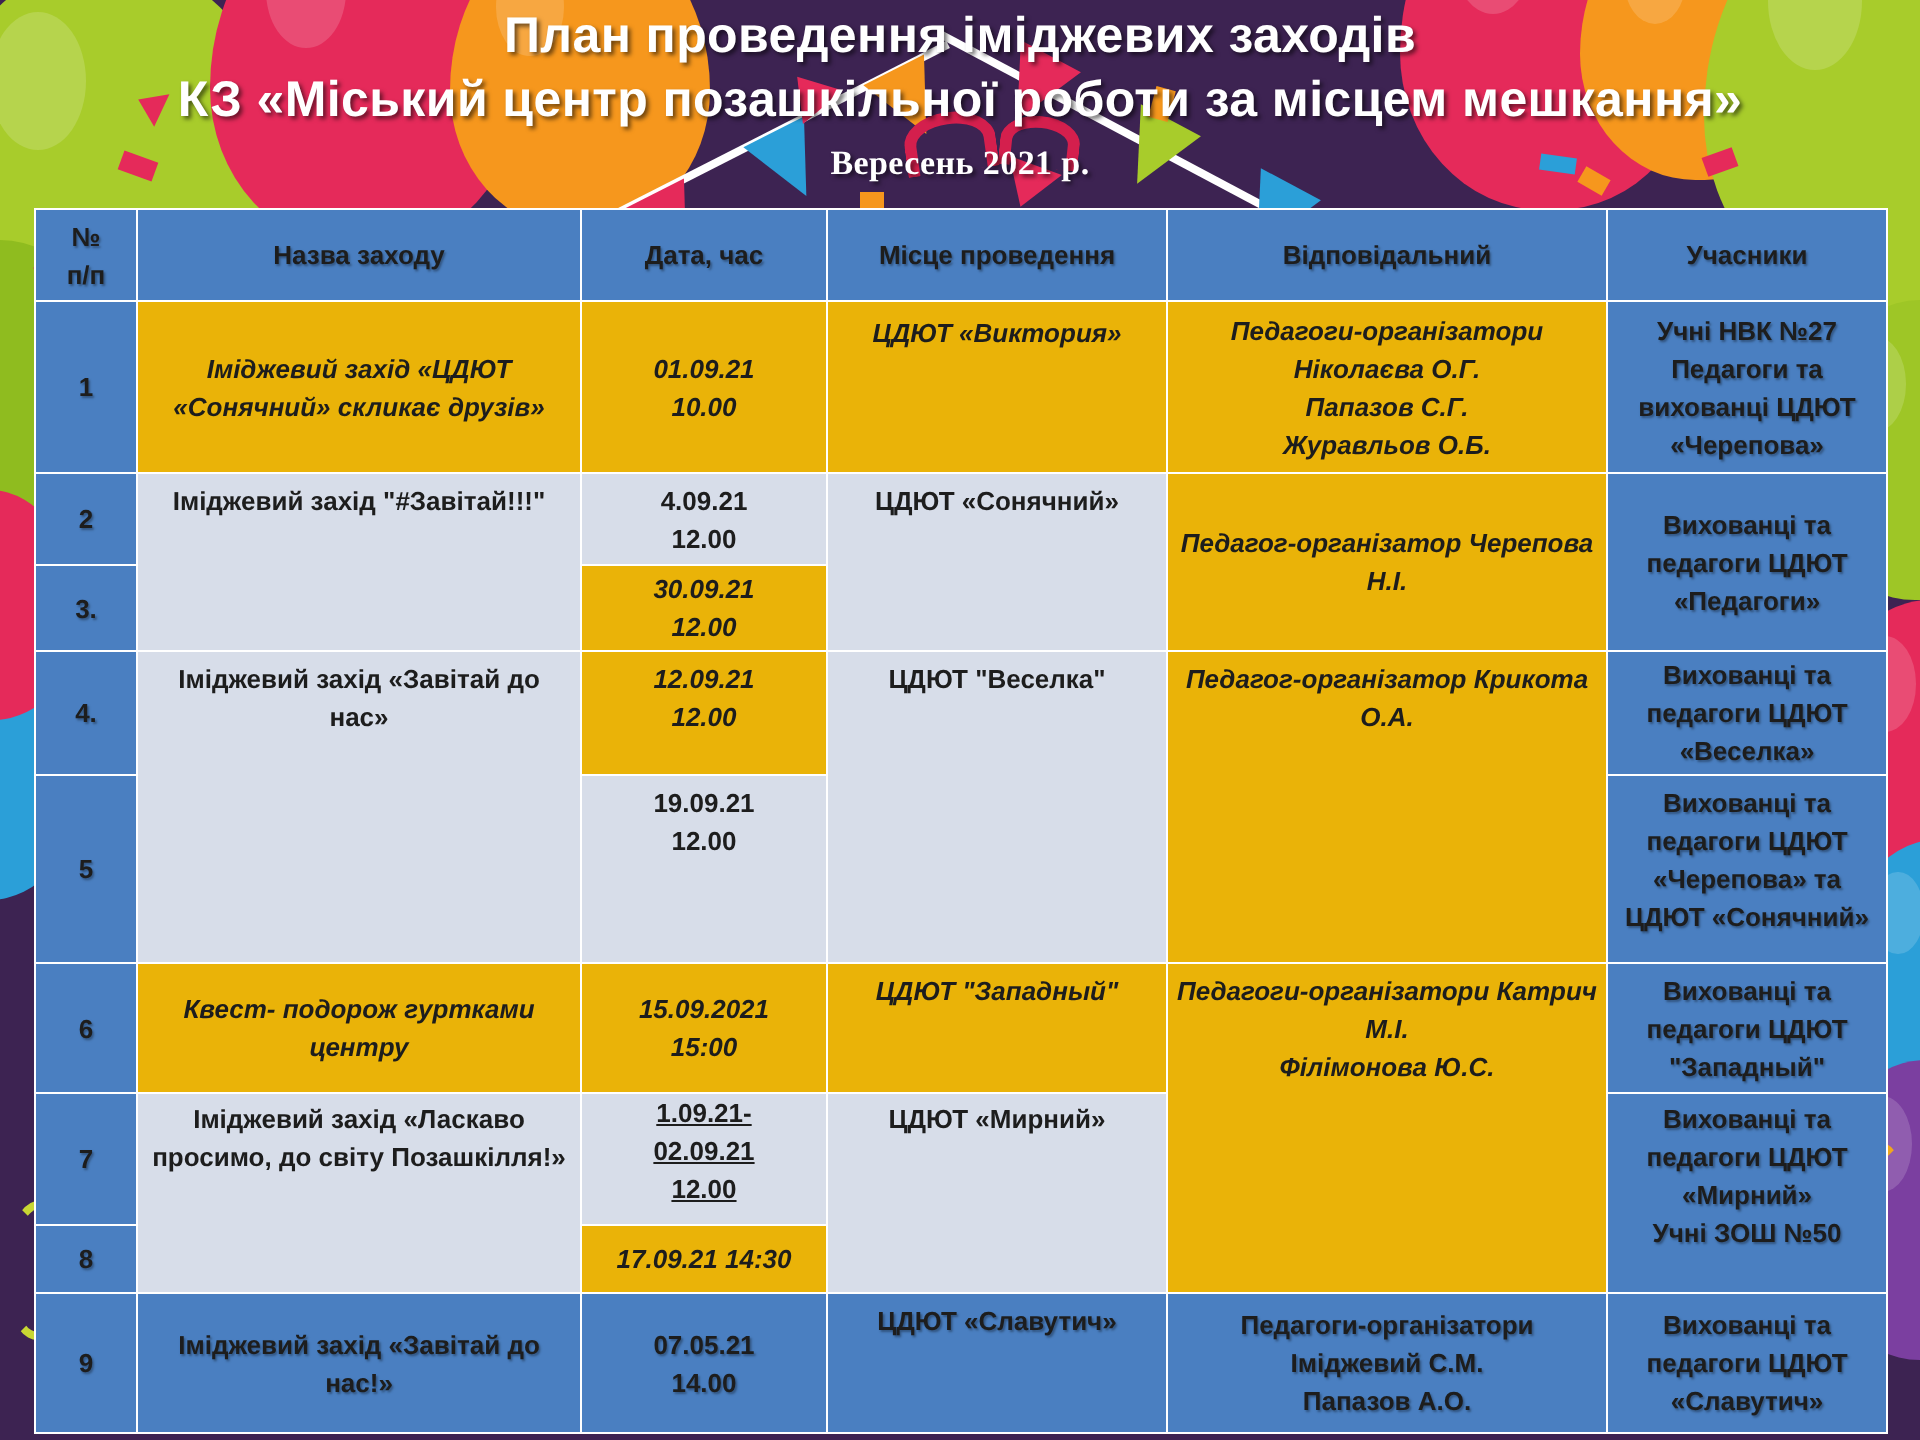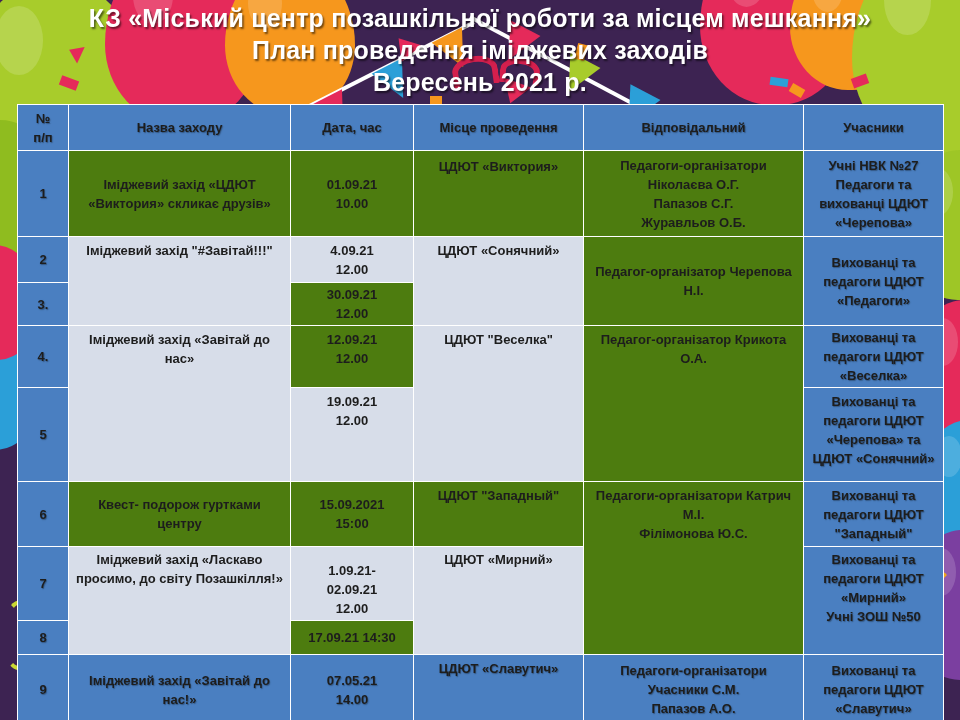--- a/index.html
+++ b/index.html
@@ -59,21 +59,21 @@
   }
   .title-line {
     color: #ffffff;
     font-weight: bold;
     font-size: 25px;
     line-height: 32px;
     letter-spacing: 0.2px;
     text-shadow: 1.5px 1.5px 2px rgba(0,0,0,0.55);
   }
   .title-line.l2 { font-size: 25px; }
-  .title-line.l3 { font-size: 25px; }
+  .title-line.l3 { font-size: 17px; font-family: Liberation Serif, serif; }
 
   
   .table-wrap {
     position: absolute;
     left: 17px; top: 104px;
     width: 926px; height: 604px;
     z-index: 5;
   }
   table.plan {
     width: 926px;
@@ -102,21 +102,21 @@
     background: #4a7fc1;
     color: #ffffff;
     font-size: 13.5px;
     text-shadow: 0.8px 0.8px 1.2px rgba(0,0,0,0.35);
   }
   td.blue {
     background: #4a7fc1;
     color: #ffffff;
     text-shadow: 0.8px 0.8px 1.2px rgba(0,0,0,0.35);
   }
-  td.lite { background: #4d7c0f; }
+  td.lite { background: #eab308; font-style: italic; }
   td.dark { background: #d7dde9; }
 
   .cellline { display: block; }
 
   
   col.c0 { width: 51px; }
   col.c1 { width: 222px; }
   col.c2 { width: 123px; }
   col.c3 { width: 170px; }
   col.c4 { width: 220px; }
@@ -185,22 +185,22 @@
     <div class="streamer" style="left:194px;top:214px;width:24px;height:28px;border-color:transparent transparent #f0a71c transparent;"></div>
     <div class="streamer" style="left:6px;top:600px;width:30px;height:40px;border-color:#c8d733 transparent transparent transparent;"></div>
     <div class="streamer" style="left:6px;top:636px;width:26px;height:34px;border-color:transparent transparent #c8d733 transparent;"></div>
     <div class="streamer" style="left:922px;top:570px;width:30px;height:40px;border-color:#f0a71c transparent transparent transparent;"></div>
 
     <div class="confetti" style="left:452px;top:56px;width:46px;height:30px;border:6px solid #d41f4d;border-radius:50% 50% 0 0;border-bottom:none;transform:rotate(-8deg);"></div>
     <div class="confetti" style="left:500px;top:58px;width:40px;height:26px;border:6px solid #d41f4d;border-radius:50% 50% 0 0;border-bottom:none;transform:rotate(6deg);"></div>
   </div>
 
   <div class="title-block">
+    <div class="title-line l1">План проведення іміджевих заходів</div>
     <div class="title-line l2">КЗ «Міський центр позашкільної роботи за місцем мешкання»</div>
-    <div class="title-line l1">План проведення іміджевих заходів</div>
     <div class="title-line l3">Вересень 2021 р.</div>
   </div>
 
   <div class="table-wrap">
     <table class="plan">
       <colgroup>
         <col class="c0">
           <col class="c1">
           <col class="c2">
           <col class="c3">
@@ -219,21 +219,21 @@
           <th>Відповідальний</th>
           <th>Учасники</th>
         </tr>
       </thead>
       <tbody>
 
         <tr style="height:86px;">
           <td class="num">1</td>
           <td class="lite">
             <span class="cellline">Іміджевий захід «ЦДЮТ</span>
-            <span class="cellline">«Виктория» скликає друзів»</span>
+            <span class="cellline">«Сонячний» скликає друзів»</span>
           </td>
           <td class="lite">
             <span class="cellline">01.09.21</span>
             <span class="cellline">10.00</span>
           </td>
           <td class="lite" style="vertical-align:top;padding-top:6px;">ЦДЮТ «Виктория»</td>
           <td class="lite">
             <span class="cellline">Педагоги-організатори</span>
             <span class="cellline">Ніколаєва О.Г.</span>
             <span class="cellline">Папазов С.Г.</span>
@@ -334,21 +334,21 @@
             <span class="cellline">"Западный"</span>
           </td>
         </tr>
 
         <tr style="height:66px;">
           <td class="num">7</td>
           <td class="dark" rowspan="2" style="vertical-align:top;padding-top:3px;">
             <span class="cellline">Іміджевий захід «Ласкаво</span>
             <span class="cellline">просимо,  до світу Позашкілля!»</span>
           </td>
-          <td class="dark" style="vertical-align:top;padding-top:14px;">
+          <td class="dark" style="vertical-align:top;padding-top:0;text-decoration:underline;">
             <span class="cellline">1.09.21-</span>
             <span class="cellline">02.09.21</span>
             <span class="cellline">12.00</span>
           </td>
           <td class="dark" rowspan="2" style="vertical-align:top;padding-top:3px;">ЦДЮТ «Мирний»</td>
           <td class="blue" rowspan="2" style="vertical-align:top;padding-top:3px;">
             <span class="cellline">Вихованці та</span>
             <span class="cellline">педагоги ЦДЮТ</span>
             <span class="cellline">«Мирний»</span>
             <span class="cellline">Учні ЗОШ №50</span>
@@ -366,21 +366,21 @@
             <span class="cellline">Іміджевий захід «Завітай до</span>
             <span class="cellline">нас!»</span>
           </td>
           <td class="blue">
             <span class="cellline">07.05.21</span>
             <span class="cellline">14.00</span>
           </td>
           <td class="blue" style="vertical-align:top;padding-top:4px;">ЦДЮТ «Славутич»</td>
           <td class="blue">
             <span class="cellline">Педагоги-організатори</span>
-            <span class="cellline">Учасники С.М.</span>
+            <span class="cellline">Іміджевий С.М.</span>
             <span class="cellline">Папазов А.О.</span>
           </td>
           <td class="blue">
             <span class="cellline">Вихованці та</span>
             <span class="cellline">педагоги ЦДЮТ</span>
             <span class="cellline">«Славутич»</span>
           </td>
         </tr>
 
       </tbody>

